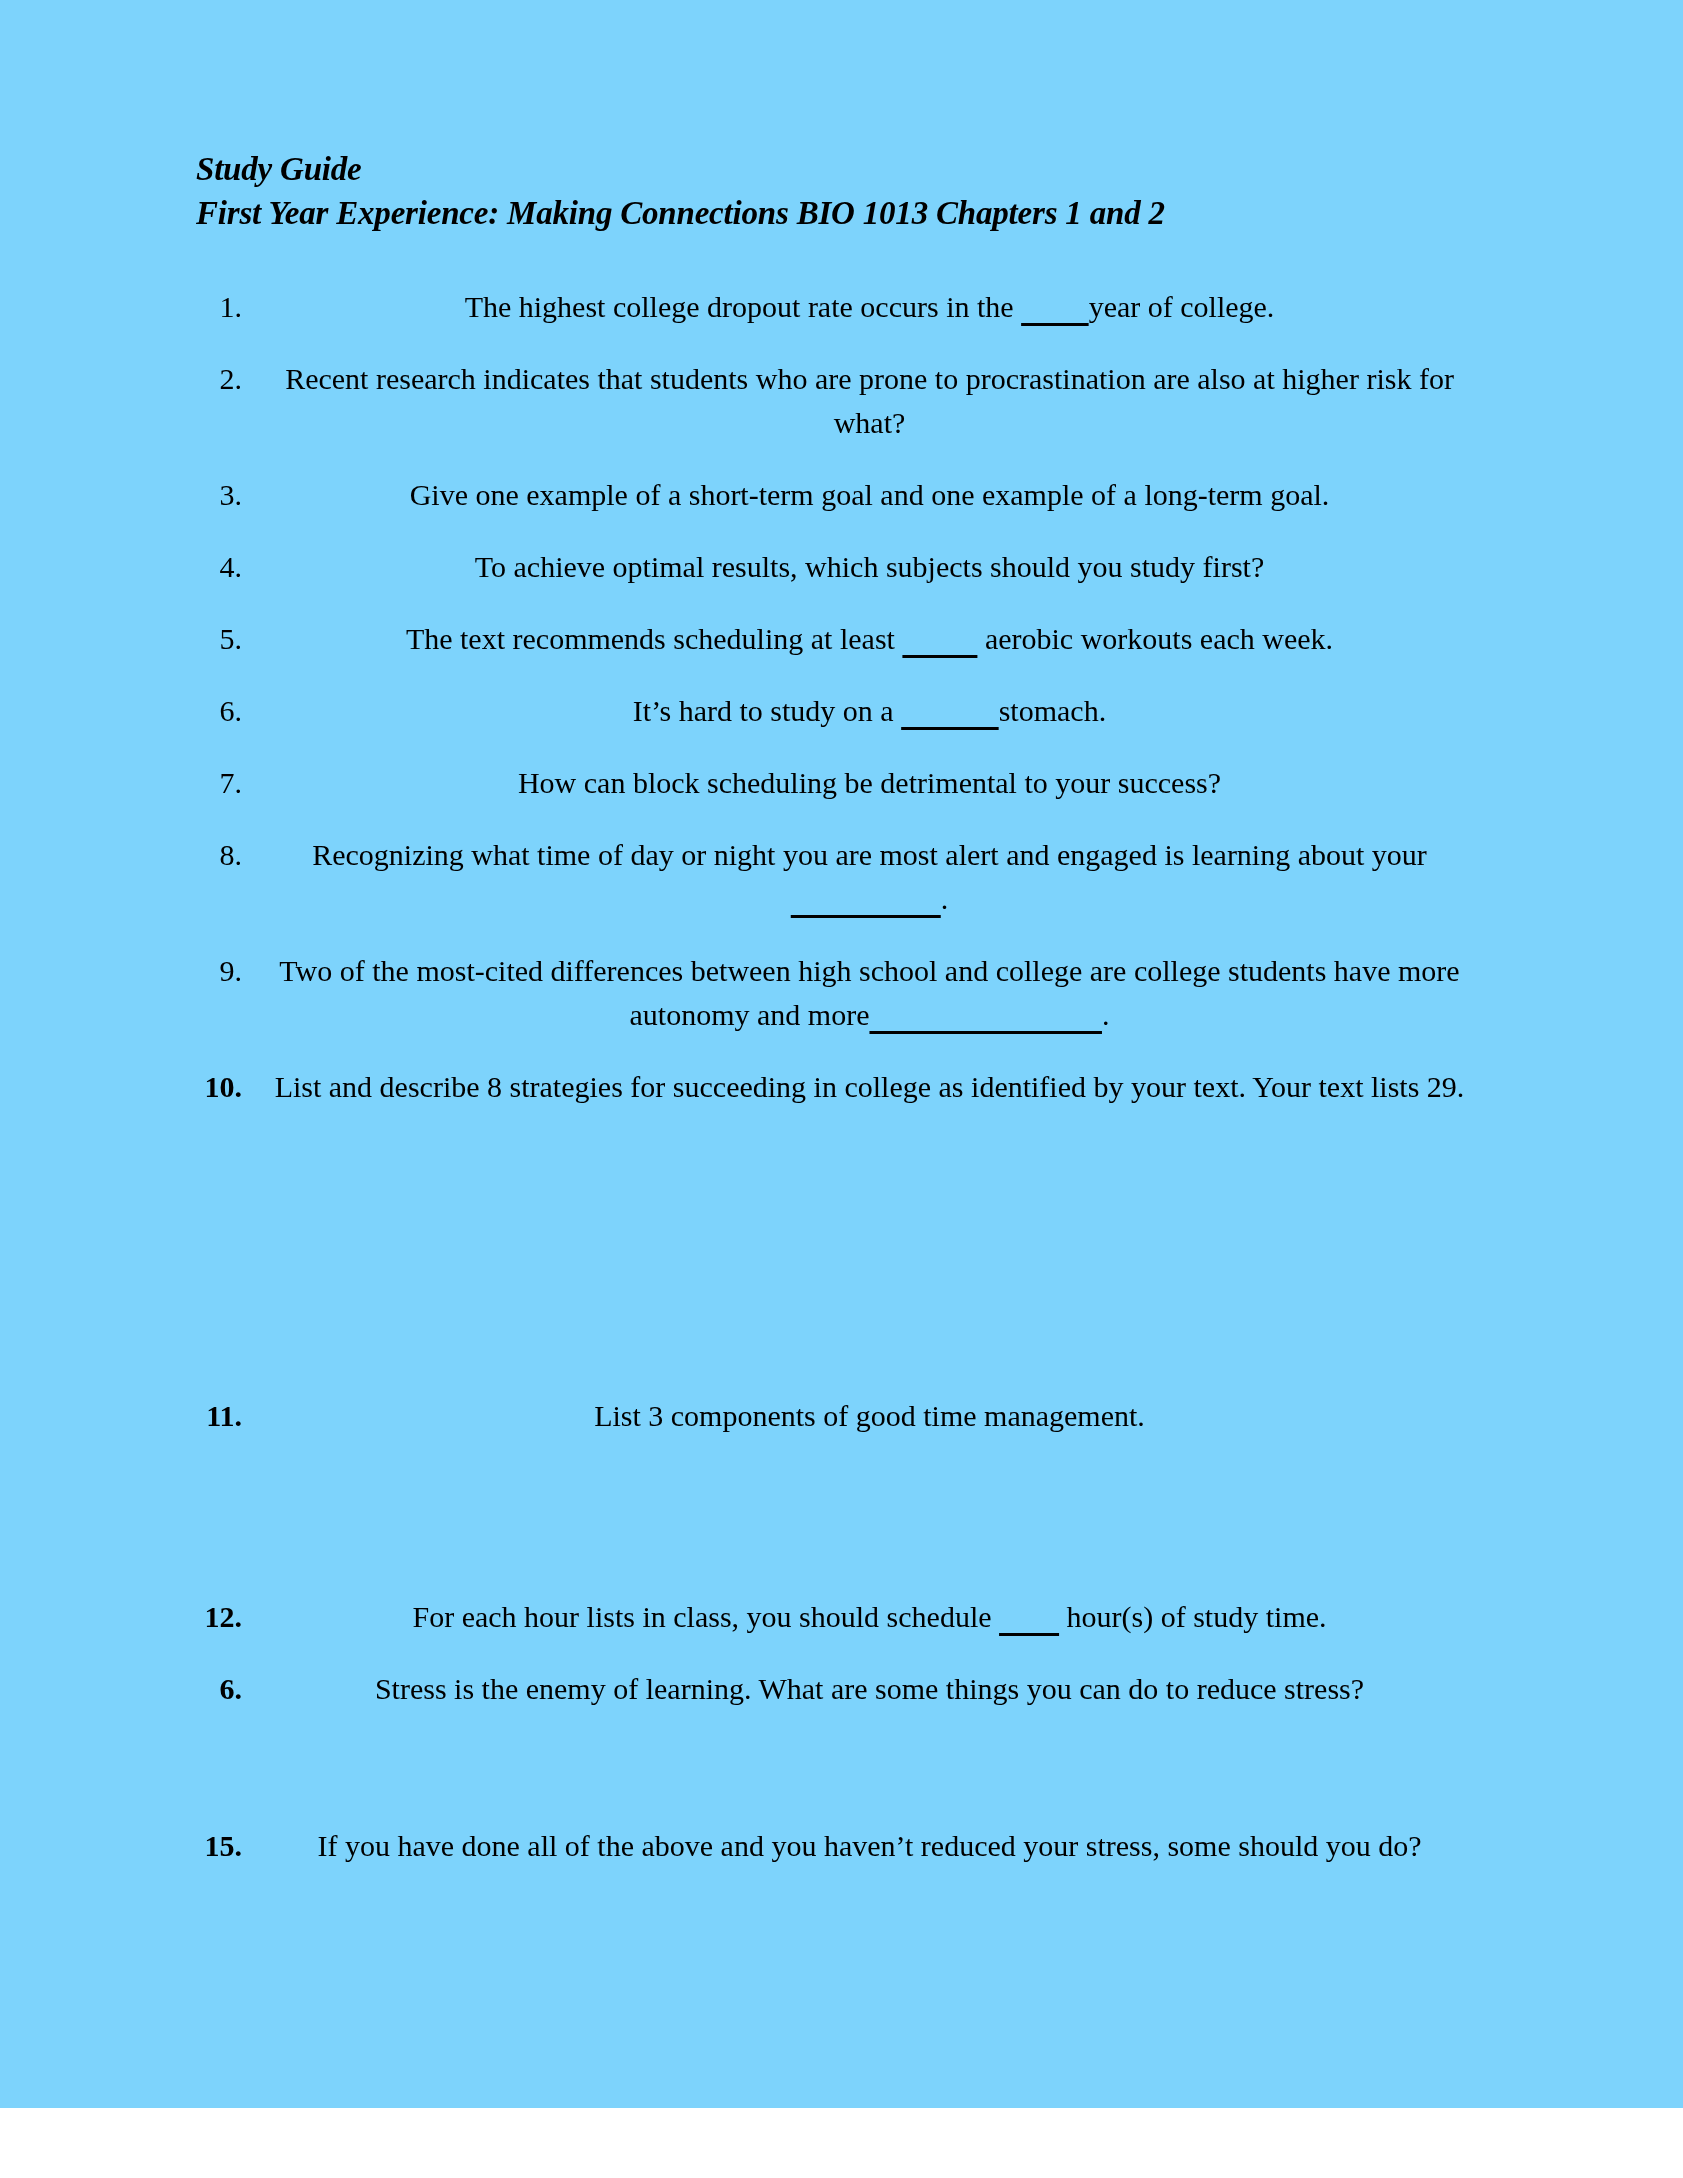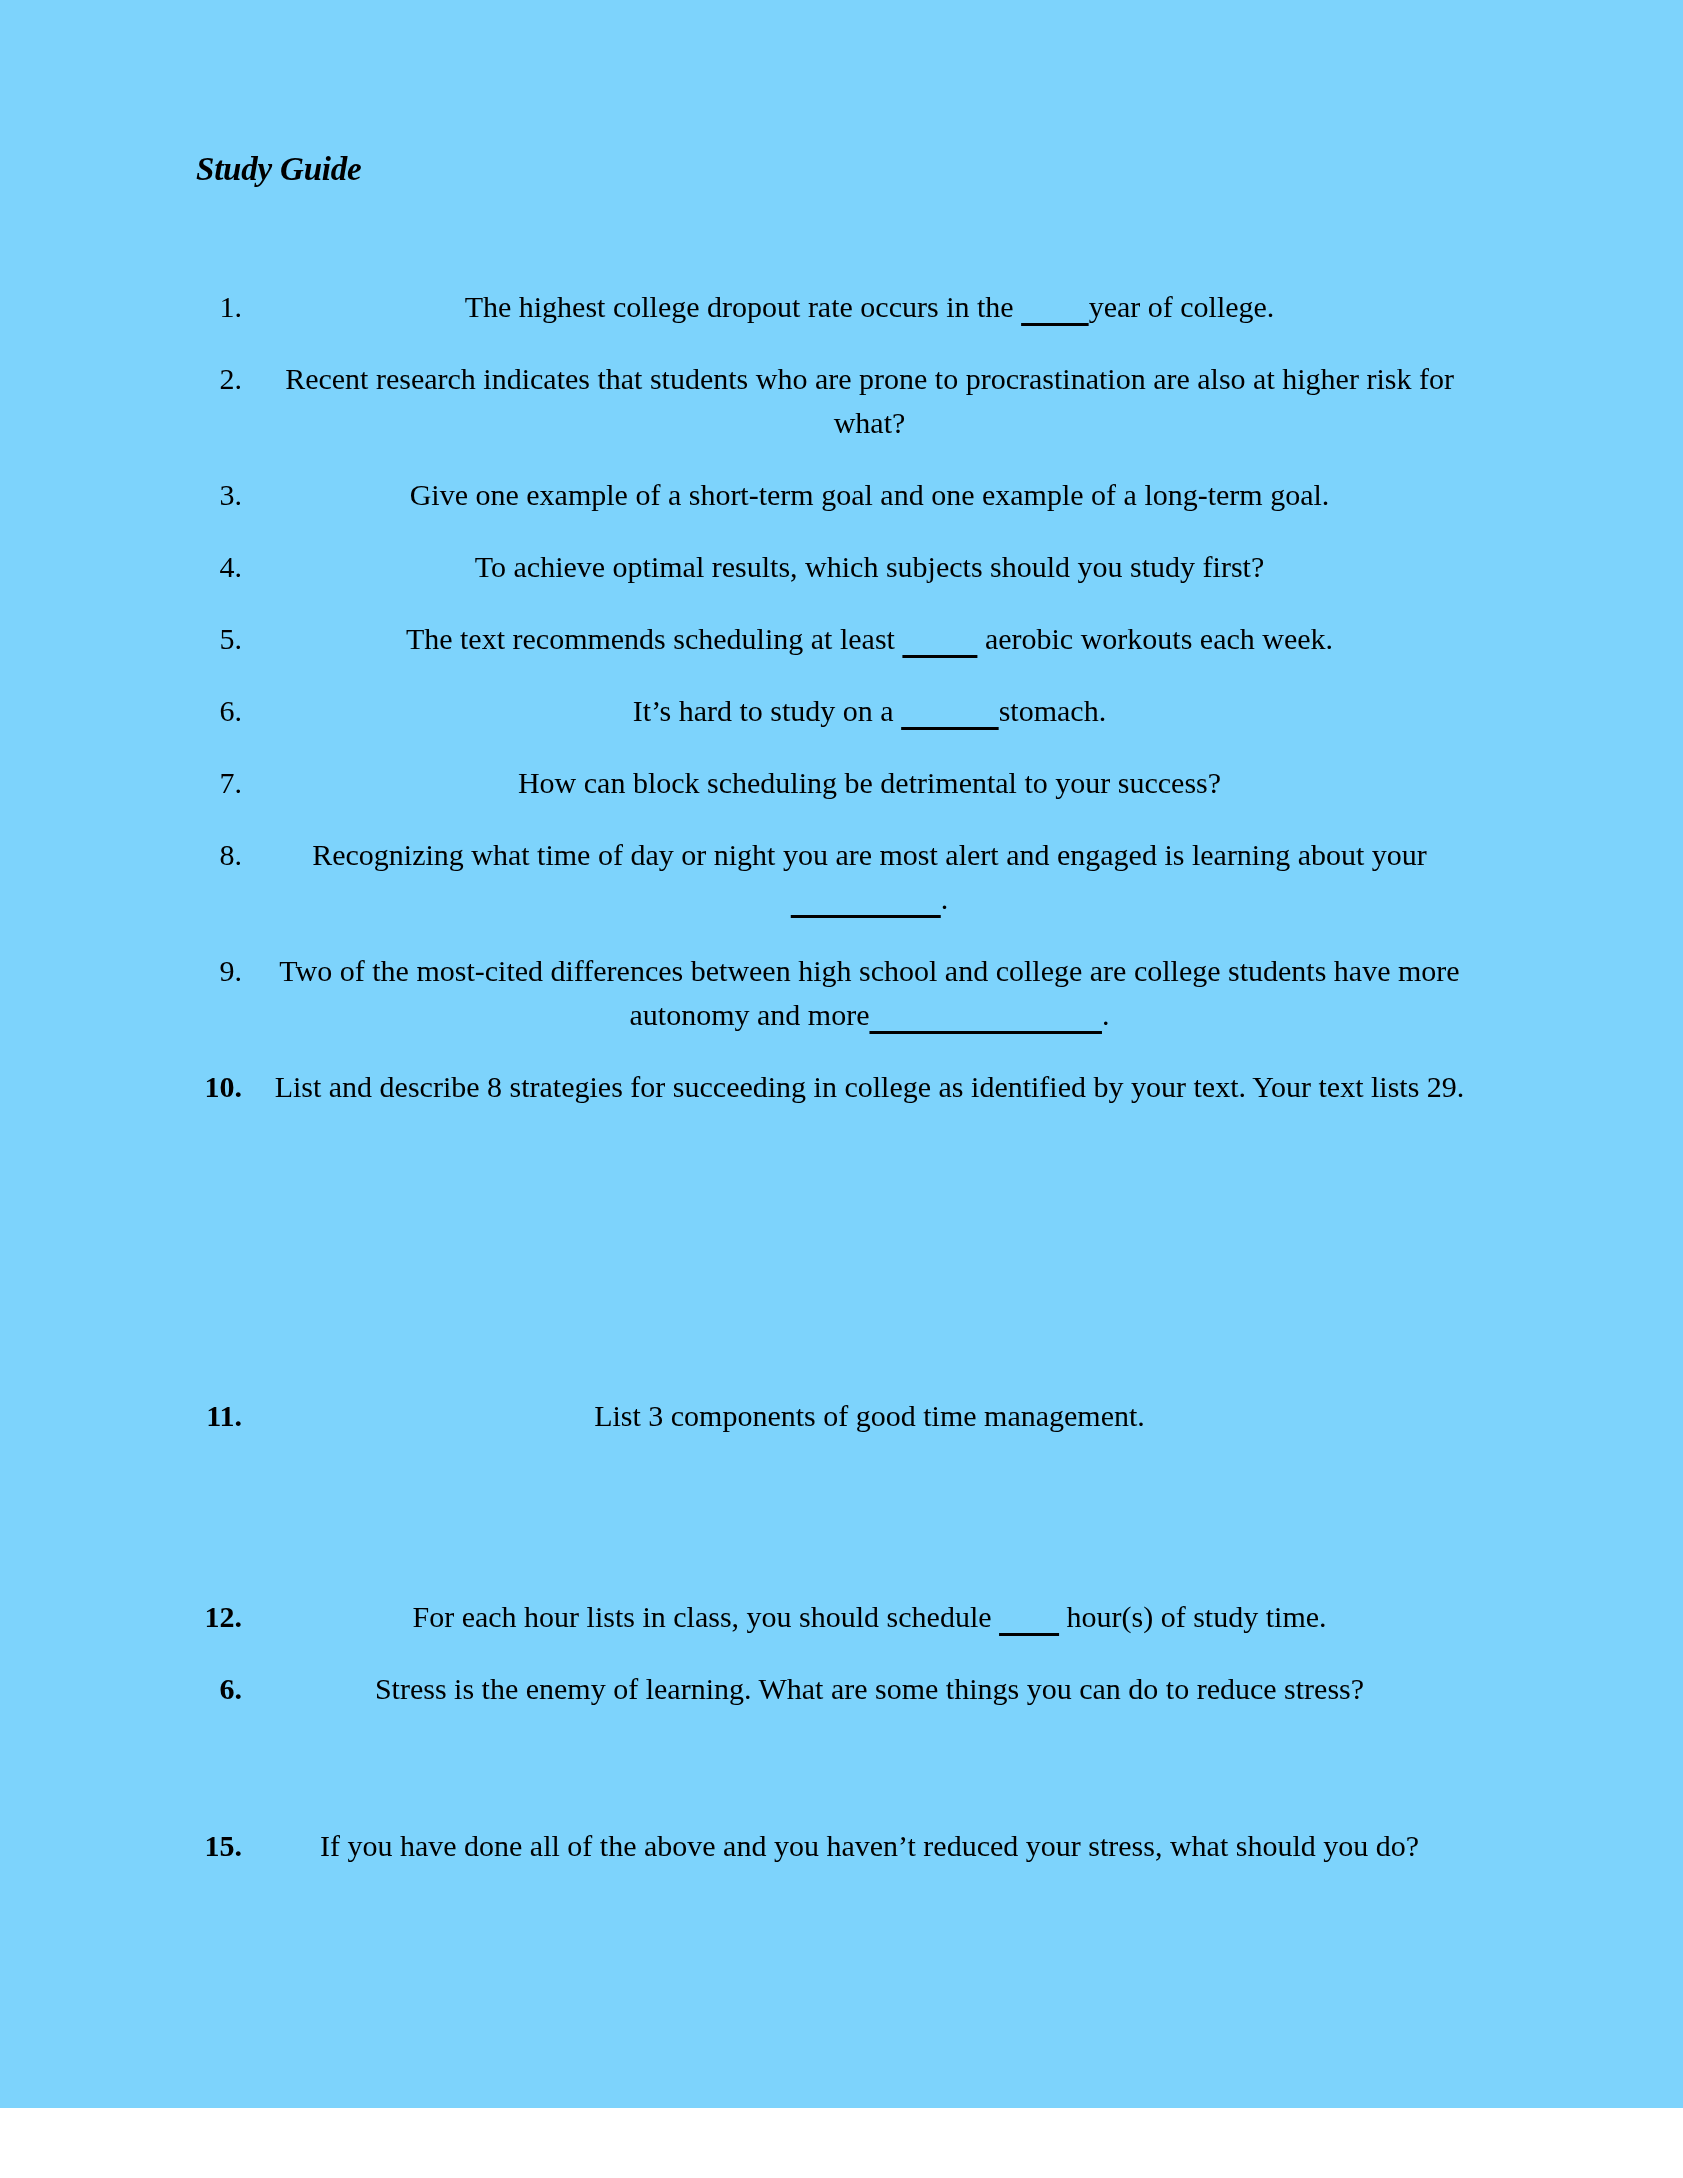--- a/index.html
+++ b/index.html
@@ -82,20 +82,21 @@
     white-space: pre;
   }
 </style>
 </head>
 <body>
 
 <div class="page">
 
   <div class="title-block">
     <div class="title-line">Study Guide</div>
+    <div class="title-line">First Year Experience: Making Connections BIO 1013 Chapters 1 and 2</div>
   </div>
 
   <div class="questions" id="questions-list">
       <div class="q">
         <div class="q-num">1.</div>
         <div class="q-body"><span>The highest college dropout rate occurs in the </span><span class="blank">         </span><span>year of college.</span></div>
       </div>
       <div class="q">
         <div class="q-num">2.</div>
         <div class="q-body"><span>Recent research indicates that students who are prone to procrastination are also at higher risk for what?</span></div>
@@ -142,18 +143,18 @@
         <div class="q-num wide">12.</div>
         <div class="q-body"><span>For each hour lists in class, you should schedule </span><span class="blank">        </span><span> hour(s) of study time.</span></div>
       </div>
       <div class="q">
         <div class="q-num wide">6.</div>
         <div class="q-body"><span>Stress is the enemy of learning.  What are some things you can do to reduce stress?</span></div>
       </div>
       <div class="gap-sm"></div>
       <div class="q">
         <div class="q-num wide">15.</div>
-        <div class="q-body"><span>If you have done all of the above and you haven’t reduced your stress, what should you do?</span></div>
+        <div class="q-body"><span>If you have done all of the above and you haven’t reduced your stress, some should you do?</span></div>
       </div>
     </div>
 
 </div>
 
 
 </body></html>

